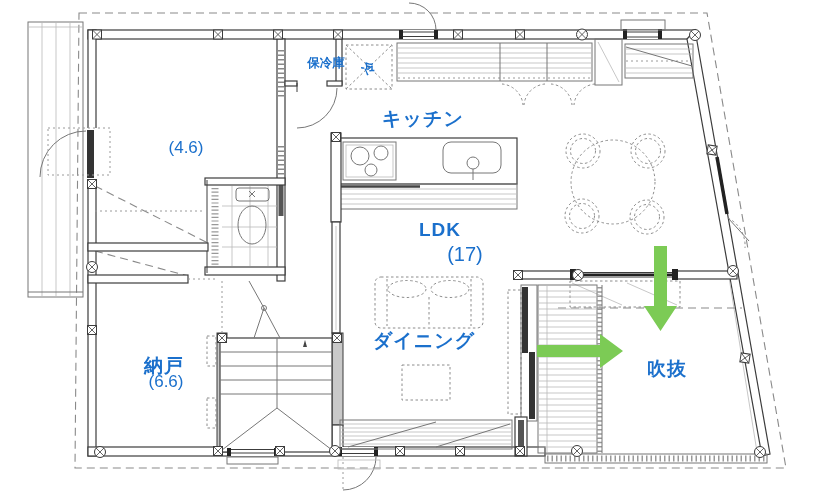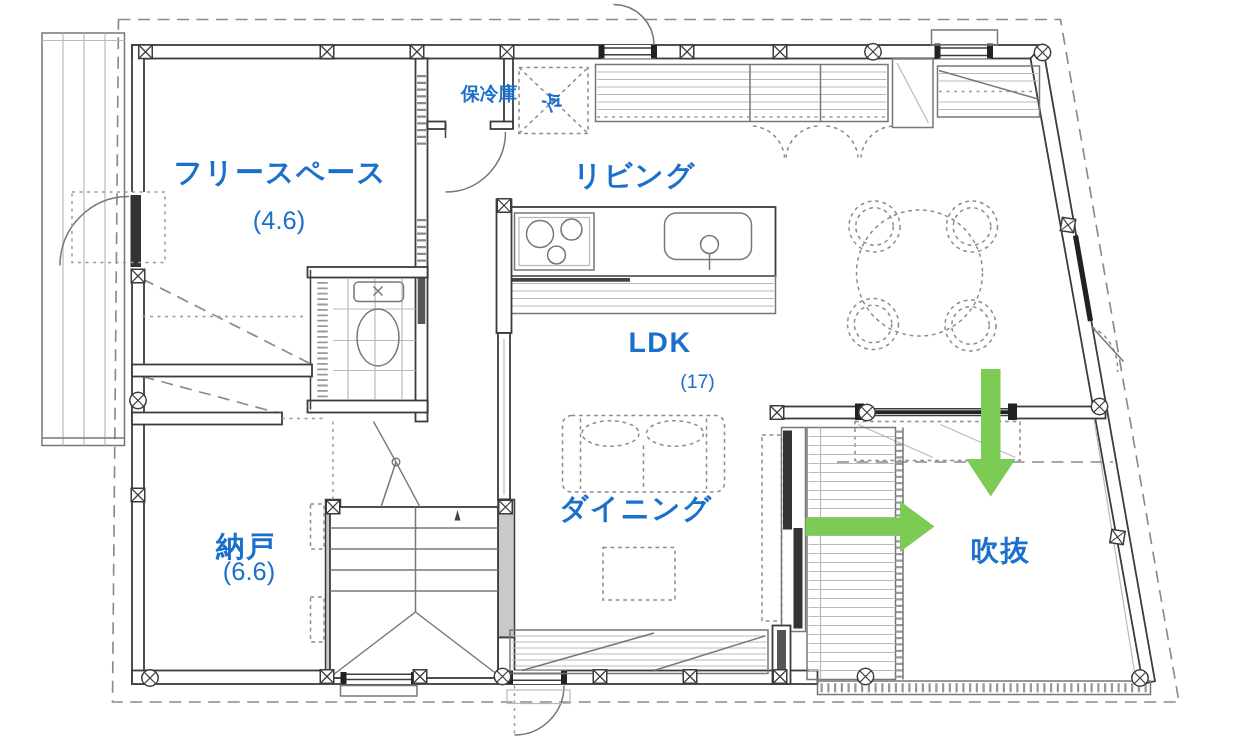--- a/index.html
+++ b/index.html
@@ -5,21 +5,21 @@
 <style>
   html,body{margin:0;padding:0;background:#fff;}
   .stage{position:relative;width:830px;height:491px;background:#fff;overflow:hidden;
          font-family:"Liberation Sans",sans-serif;}
   .stage svg{position:absolute;left:0;top:0;}
   .lbl{position:absolute;transform:translate(-50%,-50%);color:var(--label-blue,#1b70cc);
        font-family:"Liberation Sans",sans-serif;font-weight:600;white-space:nowrap;
        letter-spacing:1px;line-height:1;}
   .s19{font-size:19px;}
   .s17{font-size:17px;font-weight:500;letter-spacing:0;}
-  .s15{font-size:13px;font-weight:500;letter-spacing:0;}
+  .s15{font-size:20px;font-weight:500;letter-spacing:0;}
   .s12{font-size:12.5px;letter-spacing:0;}
   .rot{transform:translate(-50%,-50%) rotate(-40deg);}
   
   .w{fill:#fff;stroke:#3c3c3c;stroke-width:1.2;}
   .ln{stroke:#3c3c3c;fill:none;stroke-width:1;}
   .mid{stroke:#777;fill:none;stroke-width:1;}
   .lt{stroke:#b9b9b9;fill:none;stroke-width:.8;}
   .dash{stroke:#8a8a8a;fill:none;stroke-width:1.1;stroke-dasharray:8 5;}
   .dot{stroke:#9a9a9a;fill:none;stroke-width:1;stroke-dasharray:2 3;}
   .furn{stroke:#8c8c8c;fill:#fff;stroke-width:1;stroke-dasharray:2.5 2.5;}
@@ -376,25 +376,24 @@
   </g>
 
   <g>
     <polygon class="arrow" points="654,246 667,246 667,306 677,306 660.5,331 644,306 654,306"></polygon>
   </g>
   <g>
     <polygon class="arrow" points="537,345 600,345 600,334 623,351 600,368 600,357 537,357"></polygon>
   </g>
 </svg>
 
-<div class="lbl s19" style="left:187px;top:116px">フリースペース</div>
 <div class="lbl s17" style="left:186px;top:147px">(4.6)</div>
 <div class="lbl s12" style="left:326px;top:63px">保冷庫</div>
 <div class="lbl s12 rot" style="left:369px;top:68px">冷</div>
-<div class="lbl s19" style="left:423px;top:118px">リビング</div>
+<div class="lbl s19" style="left:423px;top:118px">キッチン</div>
 <div class="lbl s19" style="left:440px;top:229px">LDK</div>
 <div class="lbl s15" style="left:465px;top:254px">(17)</div>
 <div class="lbl s19" style="left:424px;top:340px">ダイニング</div>
 <div class="lbl s19" style="left:164px;top:365px">納戸</div>
 <div class="lbl s17" style="left:166px;top:381px">(6.6)</div>
 <div class="lbl s19" style="left:667px;top:368px">吹抜</div>
 
 </div>
 
 </body></html>

